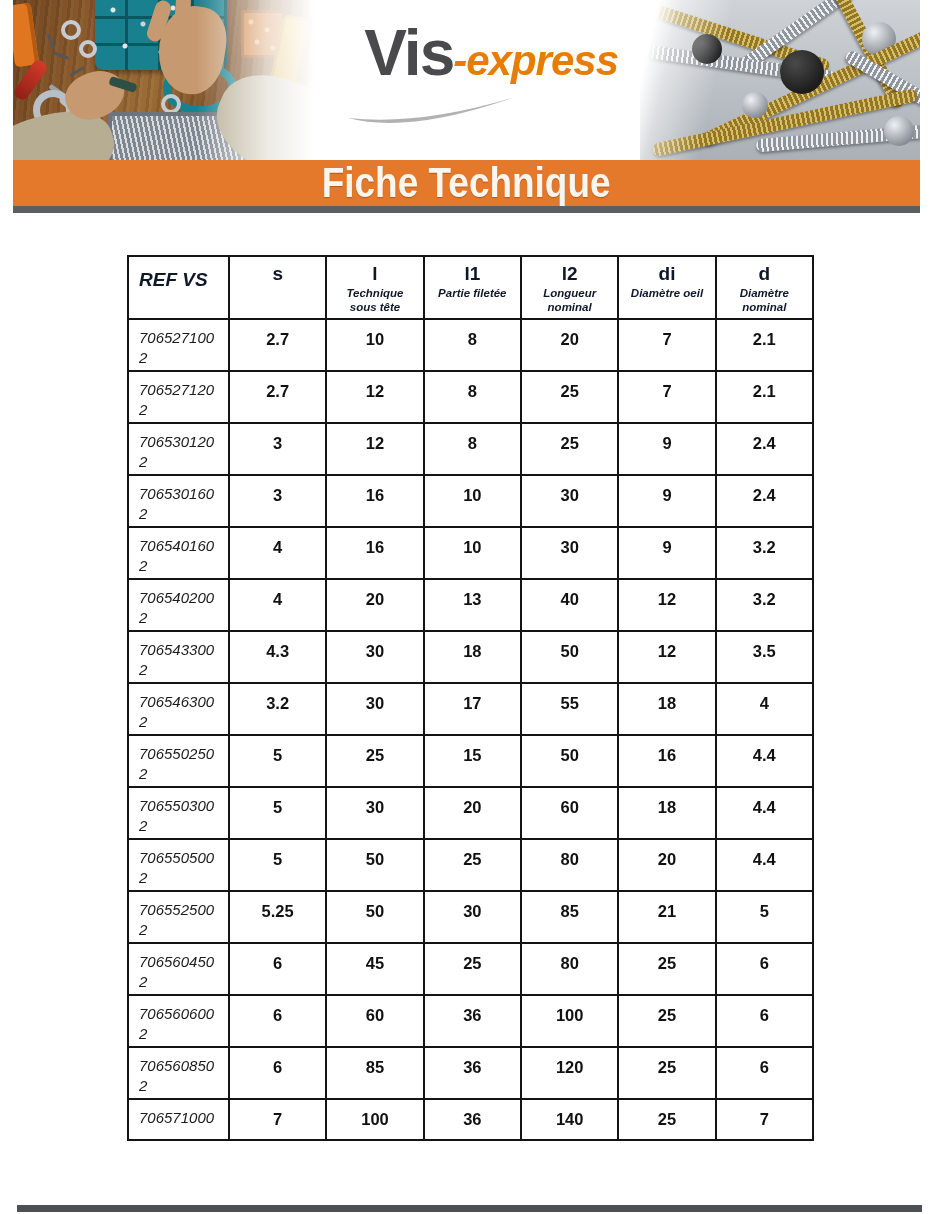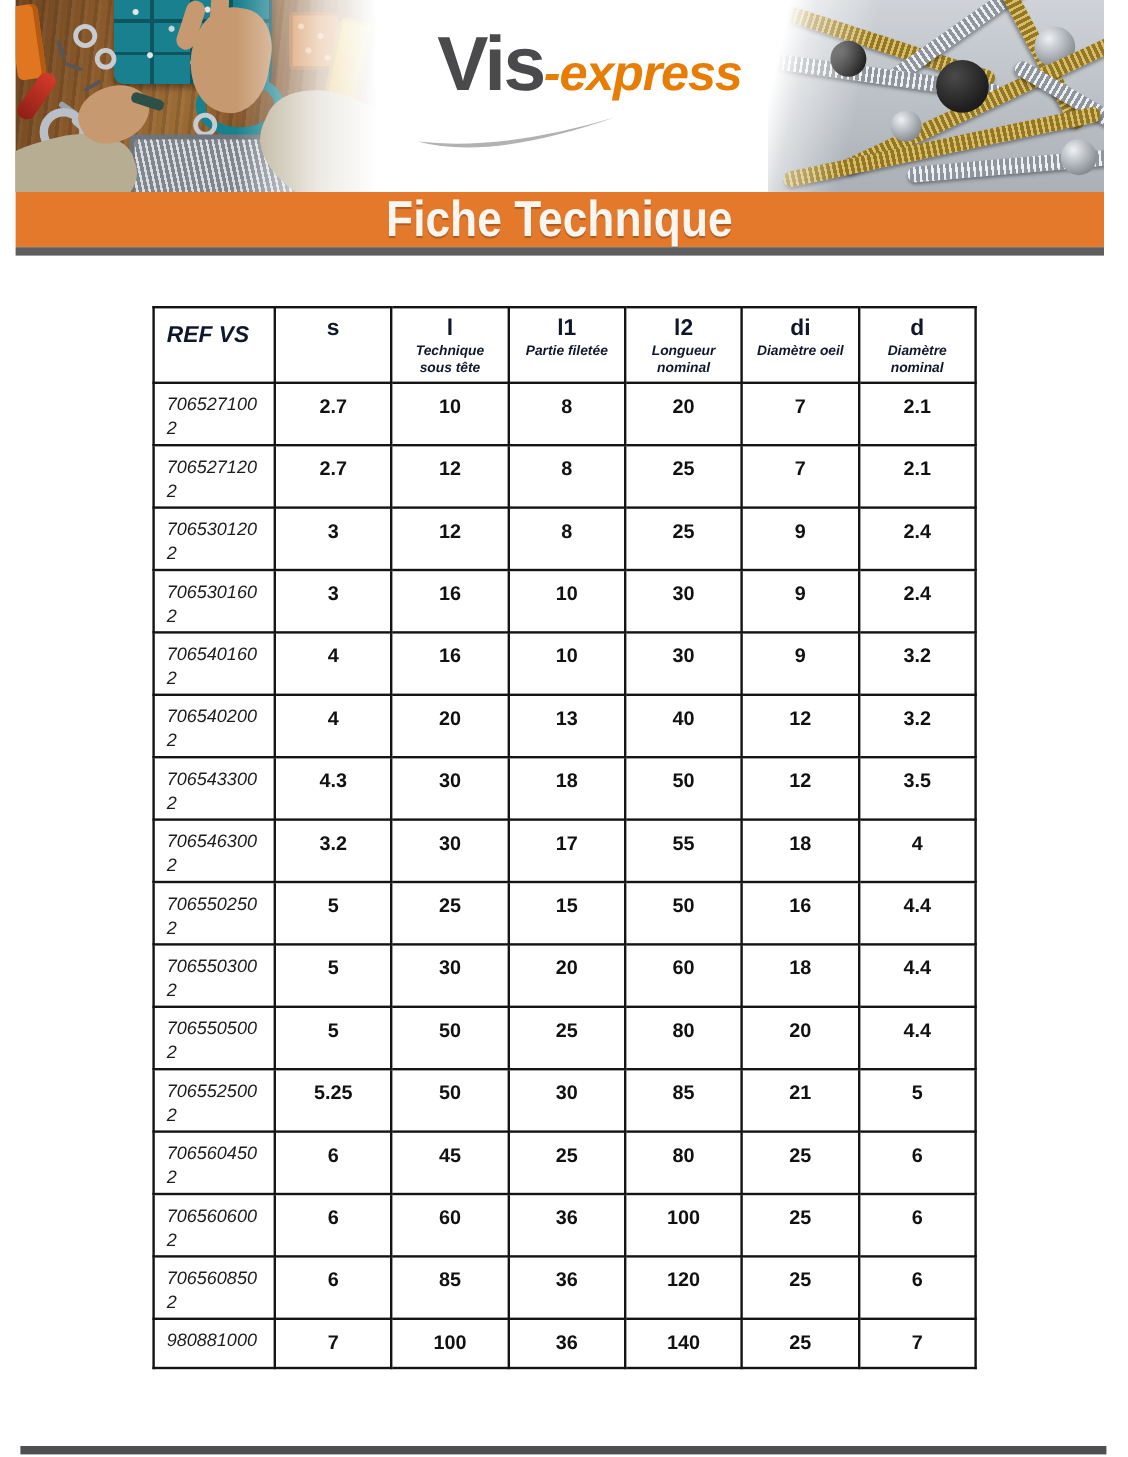--- a/index.html
+++ b/index.html
@@ -333,21 +333,21 @@
         <tr>
           <td class="ref">7065608502</td>
           <td class="num">6</td>
           <td class="num">85</td>
           <td class="num">36</td>
           <td class="num">120</td>
           <td class="num">25</td>
           <td class="num">6</td>
         </tr>
         <tr class="last">
-          <td class="ref">980881000</td>
+          <td class="ref">706571000</td>
           <td class="num">7</td>
           <td class="num">100</td>
           <td class="num">36</td>
           <td class="num">140</td>
           <td class="num">25</td>
           <td class="num">7</td>
         </tr>
       </tbody>
   </table>
 

